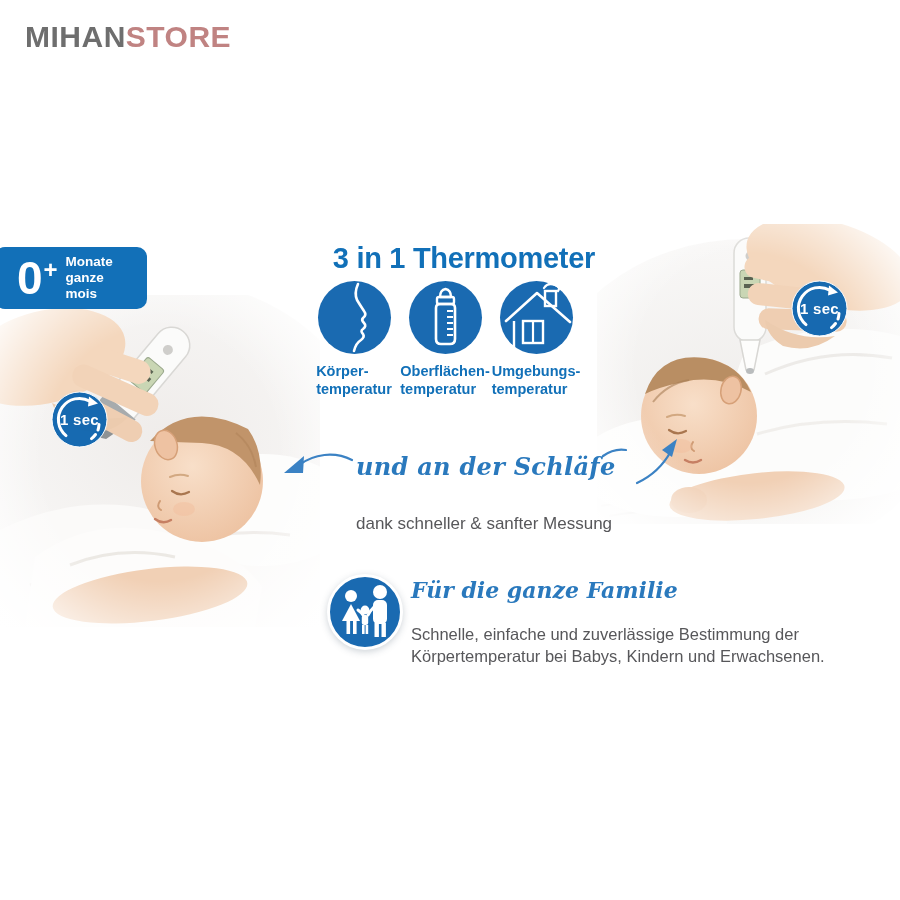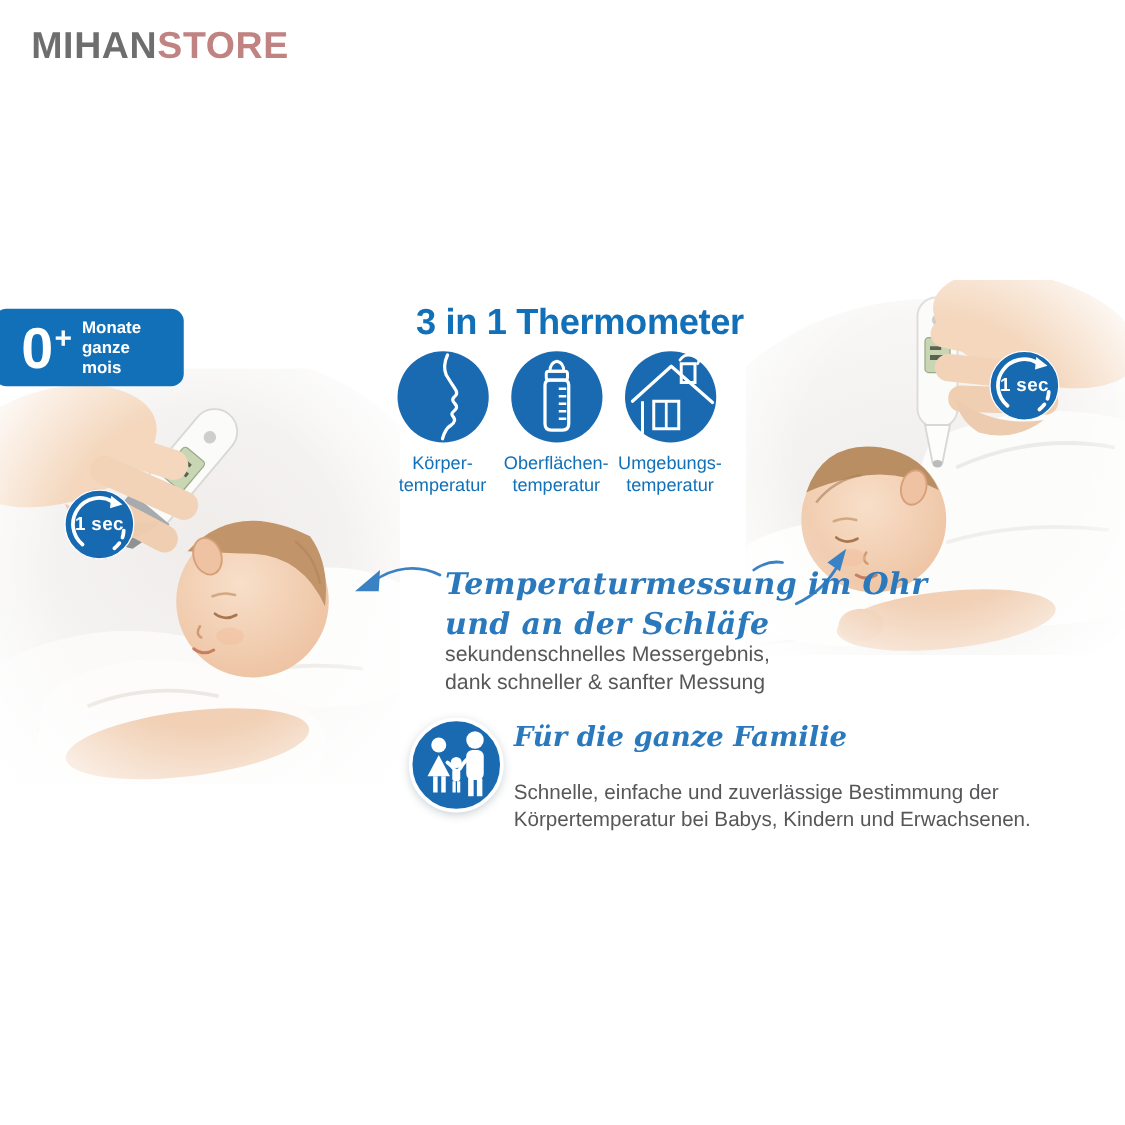--- a/index.html
+++ b/index.html
@@ -30,21 +30,21 @@
     color:#fff;font-size:15px;font-weight:700;letter-spacing:.3px;
   }
   
   .title{
     position:absolute;left:295px;top:242px;width:300px;text-align:right;
     color:#1170b8;font-size:29px;font-weight:700;letter-spacing:-.3px;
   }
   .features{position:absolute;left:312px;top:281px;width:266px;display:flex;justify-content:space-between;}
   .feature{width:84px;display:flex;flex-direction:column;align-items:center;}
   .fcircle{width:73px;height:73px;border-radius:50%;background:#1a6ab1;display:flex;align-items:center;justify-content:center;}
-  .flabel{margin-top:8px;text-align:center;color:#1170b8;font-size:14.5px;font-weight:400;line-height:1.25;}
+  .flabel{margin-top:8px;color:#1170b8;font-size:14.5px;font-weight:700;line-height:1.25;}
   .script{
     font-family:"DejaVu Serif", serif;font-style:italic;font-weight:600;color:#2a79bd;
   }
   .headline{position:absolute;left:356px;top:451px;font-size:24px;line-height:1.33;letter-spacing:.3px;}
   .subline{position:absolute;left:356px;top:513px;color:#57575a;font-size:17px;line-height:1.3;}
   
   .family-circle{
     position:absolute;left:327px;top:574px;width:70px;height:70px;border-radius:50%;
     background:#1a6ab1;border:3px solid #fff;box-shadow:0 2px 7px rgba(60,80,100,.25);
     display:flex;align-items:center;justify-content:center;box-sizing:content-box;
@@ -251,26 +251,24 @@
 
   <svg class="overlay" width="900" height="900" viewBox="0 0 900 900">
     <path d="M352 460 C 334 451, 314 454, 299 465" fill="none" stroke="#3b82c4" stroke-width="2.2" stroke-linecap="round"></path>
     <polygon points="304,456 284,473 303,473" fill="#3b82c4"></polygon>
     <path d="M603 456 Q 614 448 626 450" fill="none" stroke="#3b82c4" stroke-width="2.2" stroke-linecap="round"></path>
     <path d="M637 483 C 652 476, 664 464, 671 451" fill="none" stroke="#3b82c4" stroke-width="2.2" stroke-linecap="round"></path>
     <polygon points="662,450 677,439 672,457" fill="#3b82c4"></polygon>
   </svg>
 
   <div class="headline script">
-    <div>Temperaturmessung im Ohr</div>
     <div>und an der Schläfe</div>
   </div>
 
   <div class="subline">
-    <div>sekundenschnelles Messergebnis,</div>
     <div>dank schneller &amp; sanfter Messung</div>
   </div>
 
   <div class="family-circle">
     <svg width="70" height="70" viewBox="0 0 70 70">
 
       <circle cx="21" cy="19" r="6" fill="#ffffff"></circle>
       <path d="M12 44 L21 27 L30 44 Z" fill="#ffffff"></path>
       <rect x="16.5" y="44" width="3.6" height="13" fill="#ffffff"></rect>
       <rect x="23" y="44" width="3.6" height="13" fill="#ffffff"></rect>

